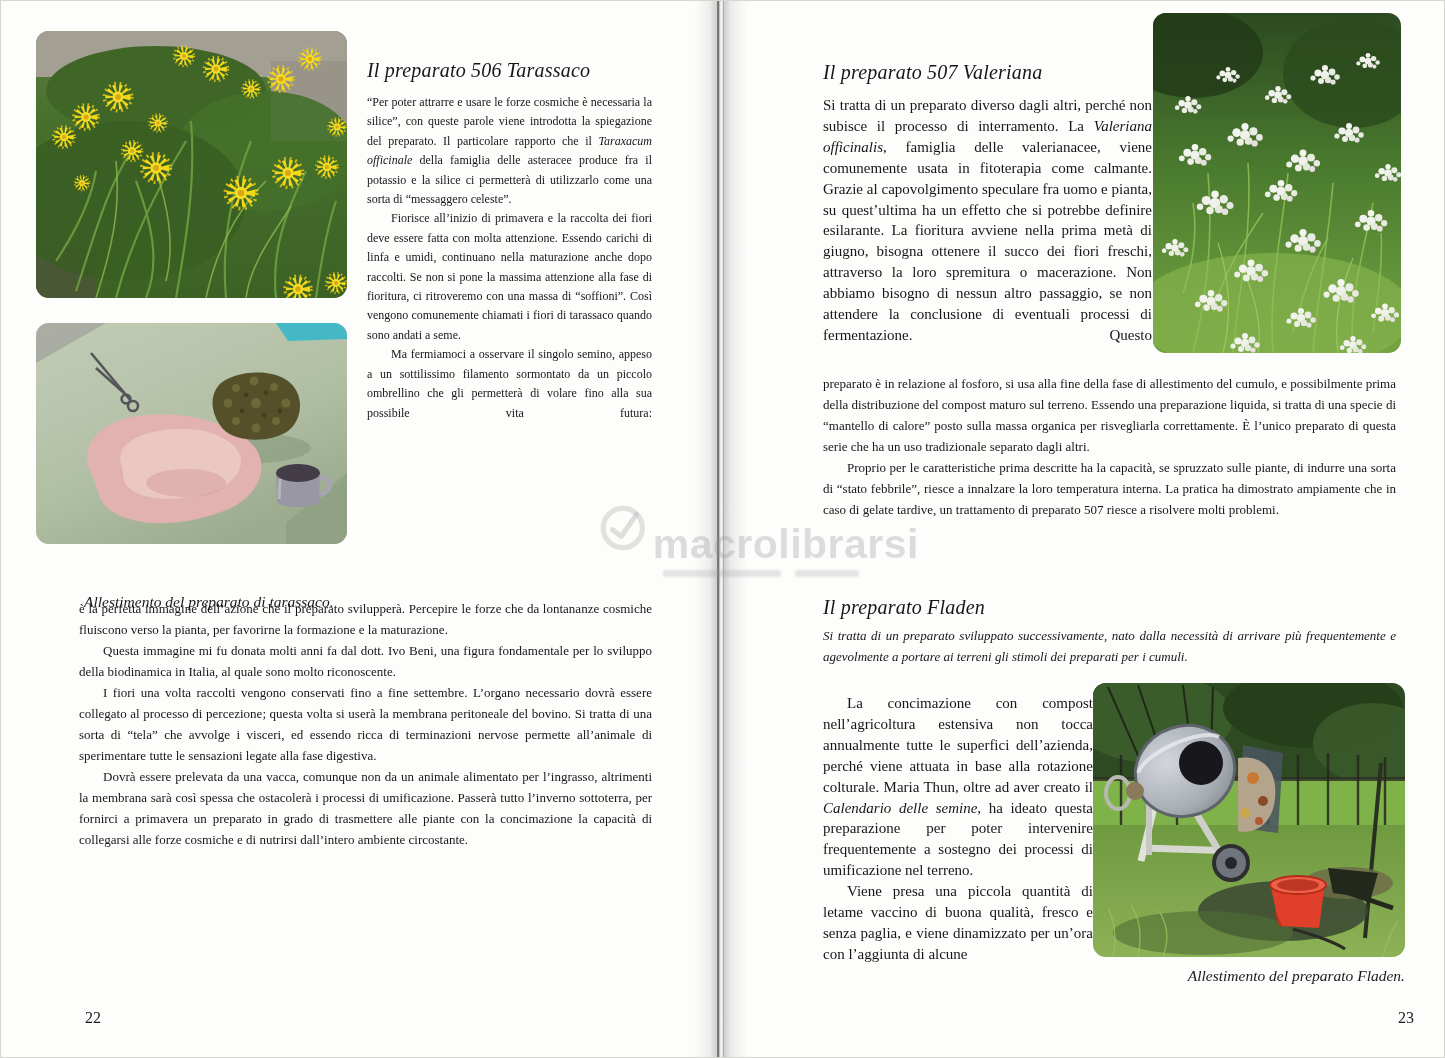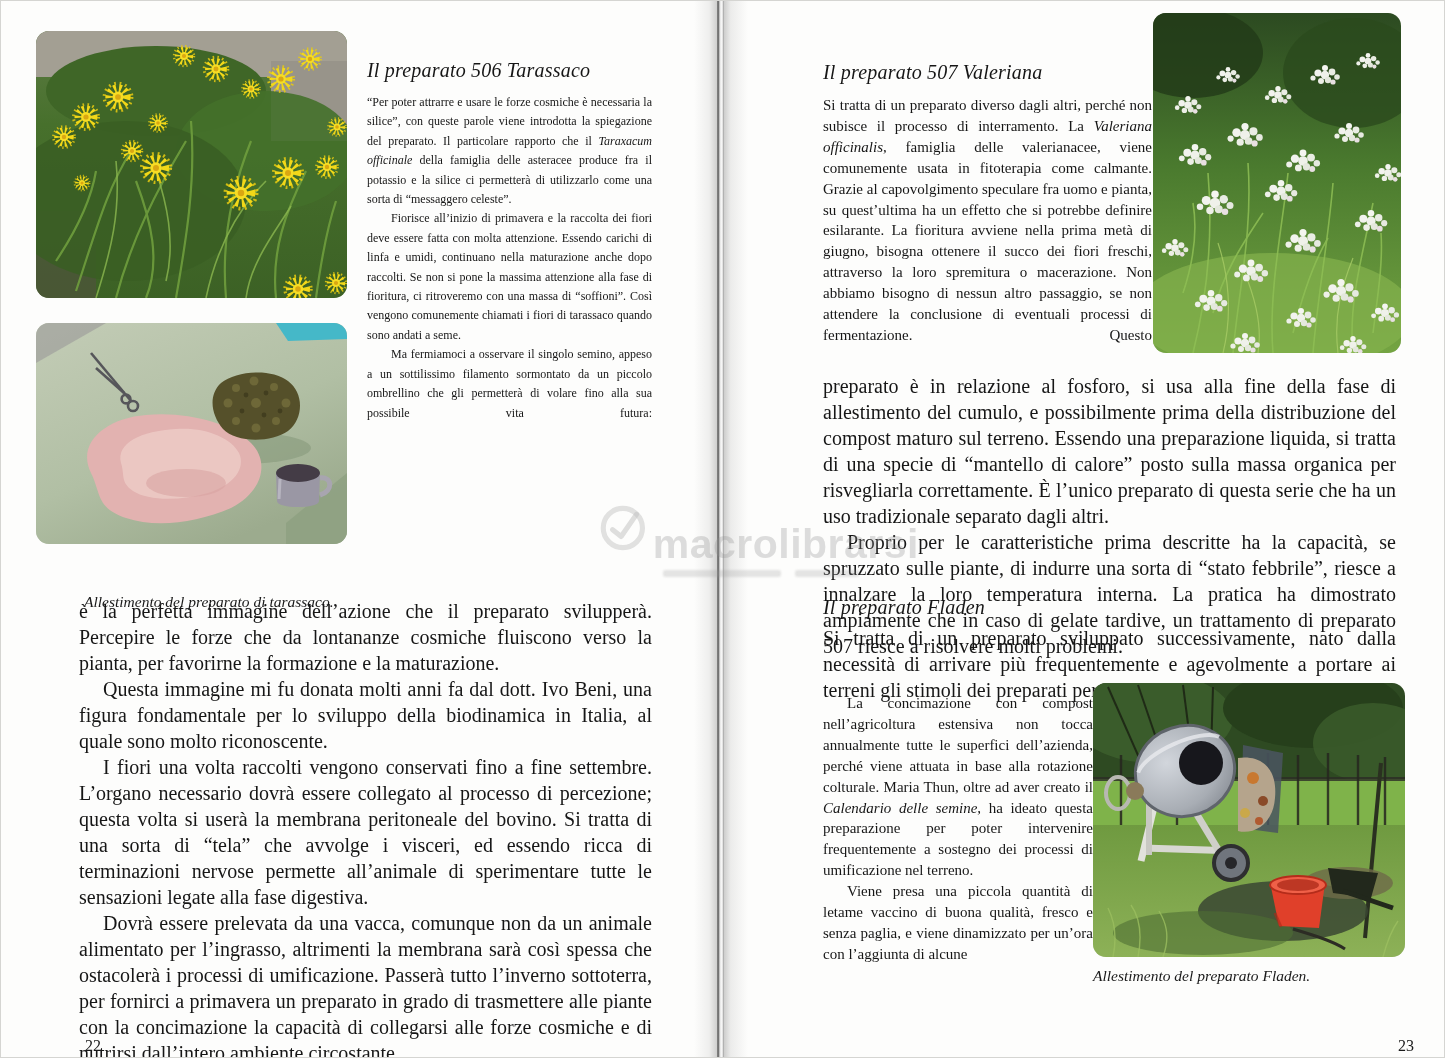--- a/index.html
+++ b/index.html
@@ -8,26 +8,26 @@
     border:1px solid #d5d5d2;box-sizing:border-box;overflow:hidden;
     font-family:"Liberation Serif","DejaVu Serif",serif;color:#161616;
   }
   .abs{position:absolute;}
   .photo{overflow:hidden;border-radius:13px;background:#cfd5c5;}
   .photo svg{display:block;width:100%;height:100%;}
   h2.section{margin:0;font-style:italic;font-weight:normal;font-size:20px;letter-spacing:.2px;}
   p{margin:0;}
   .body-col{font-size:12px;line-height:19.4px;text-align:justify;hyphens:auto;}
   .body-colr{font-size:15px;line-height:20.9px;text-align:justify;hyphens:auto;}
-  .body-full{font-size:20px;line-height:26px;text-align:justify;hyphens:auto;}
+  .body-full{font-size:13px;line-height:21px;text-align:justify;hyphens:auto;}
   .ind{text-indent:24px;}
   .cont{text-align-last:justify;}
   .caption{font-style:italic;font-size:15.5px;color:#1a1a1a;}
-  .caption-center{text-align:left;}
-  .pagenum{font-size:16px;color:#1a1a1a;margin-top:28px;}
+  .caption-center{text-align:right;}
+  .pagenum{font-size:16px;color:#1a1a1a;}
   .spine{left:693px;top:0;width:54px;height:1058px;pointer-events:none;
     background:linear-gradient(90deg,rgba(110,110,110,0) 0%,rgba(110,110,110,.10) 28%,
       rgba(80,80,80,.26) 42%,rgba(55,55,55,.45) 46%,#ffffff 50%,rgba(90,90,90,.30) 55%,
       rgba(110,110,110,.12) 68%,rgba(110,110,110,0) 100%);}
   .spine-line1{left:716px;top:0;width:2px;height:1058px;background:rgba(70,70,70,.55);}
   .spine-line2{left:722px;top:0;width:1px;height:1058px;background:rgba(120,120,120,.35);}
   .watermark{left:598px;top:486px;width:320px;height:86px;pointer-events:none;opacity:.55;}
   .wm-row{display:flex;align-items:center;gap:6px;}
   .wm-text{font-family:"Liberation Sans","DejaVu Sans",sans-serif;font-weight:bold;
     font-size:41px;letter-spacing:.5px;color:rgba(145,145,145,.55);filter:blur(.4px);margin-top:34px;}
@@ -244,21 +244,21 @@
     </svg>
   </div>
 
   <div class="abs body-full" style="left:822px;top:372px;width:573px;">
     <p><span>preparato è in relazione al fosforo, si usa alla fine della fase di allestimento del cumulo, e possibilmente prima della distribuzione del compost maturo sul terreno. Essendo una preparazione liquida, si tratta di una specie di “mantello di calore” posto sulla massa organica per risvegliarla correttamente. È l’unico preparato di questa serie che ha un uso tradizionale separato dagli altri.</span></p>
     <p class="ind"><span>Proprio per le caratteristiche prima descritte ha la capacità, se spruzzato sulle piante, di indurre una sorta di “stato febbrile”, riesce a innalzare la loro temperatura interna. La pratica ha dimostrato ampiamente che in caso di gelate tardive, un trattamento di preparato 507 riesce a risolvere molti problemi.</span></p>
   </div>
 
   <h2 class="abs section" style="left:822px;top:595px;width:330px;">Il preparato Fladen</h2>
 
-  <div class="abs body-full" style="left:822px;top:624px;width:573px;">
+  <div class="abs body-full" style="left:822px;top:624px;width:573px;font-style:italic;">
     <p><span>Si tratta di un preparato sviluppato successivamente, nato dalla necessità di arrivare più frequentemente e agevolmente a portare ai terreni gli stimoli dei preparati per i cumuli.</span></p>
   </div>
 
   <div class="abs body-colr" style="left:822px;top:692px;width:270px;">
     <p class="ind"><span>La concimazione con compost nell’agricoltura estensiva non tocca annualmente tutte le superfici dell’azienda, perché viene attuata in base alla rotazione colturale. Maria Thun, oltre ad aver creato il </span><i>Calendario delle semine</i><span>, ha ideato questa preparazione per poter intervenire frequentemente a sostegno dei processi di umificazione nel terreno.</span></p>
     <p class="ind"><span>Viene presa una piccola quantità di letame vaccino di buona qualità, fresco e senza paglia, e viene dinamizzato per un’ora con l’aggiunta di alcune</span></p>
   </div>
 
   <div class="abs photo" style="left:1092px;top:682px;width:312px;height:274px;">
     <svg viewBox="0 0 312 274" preserveAspectRatio="none">

